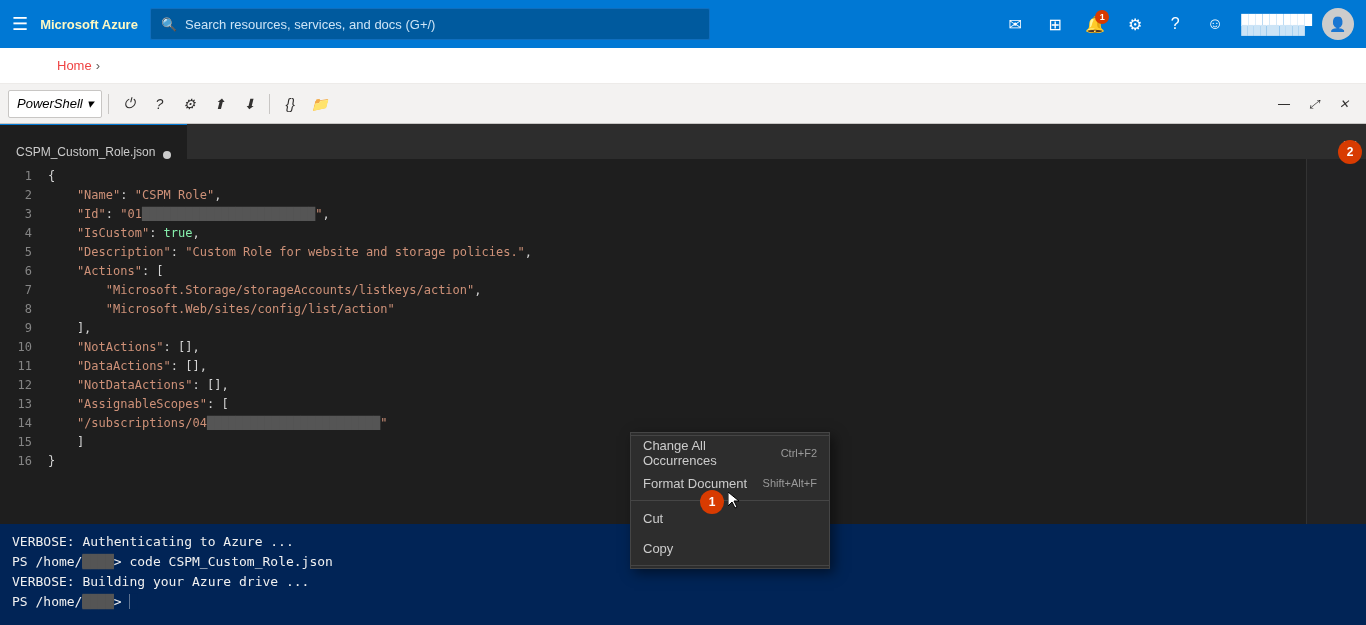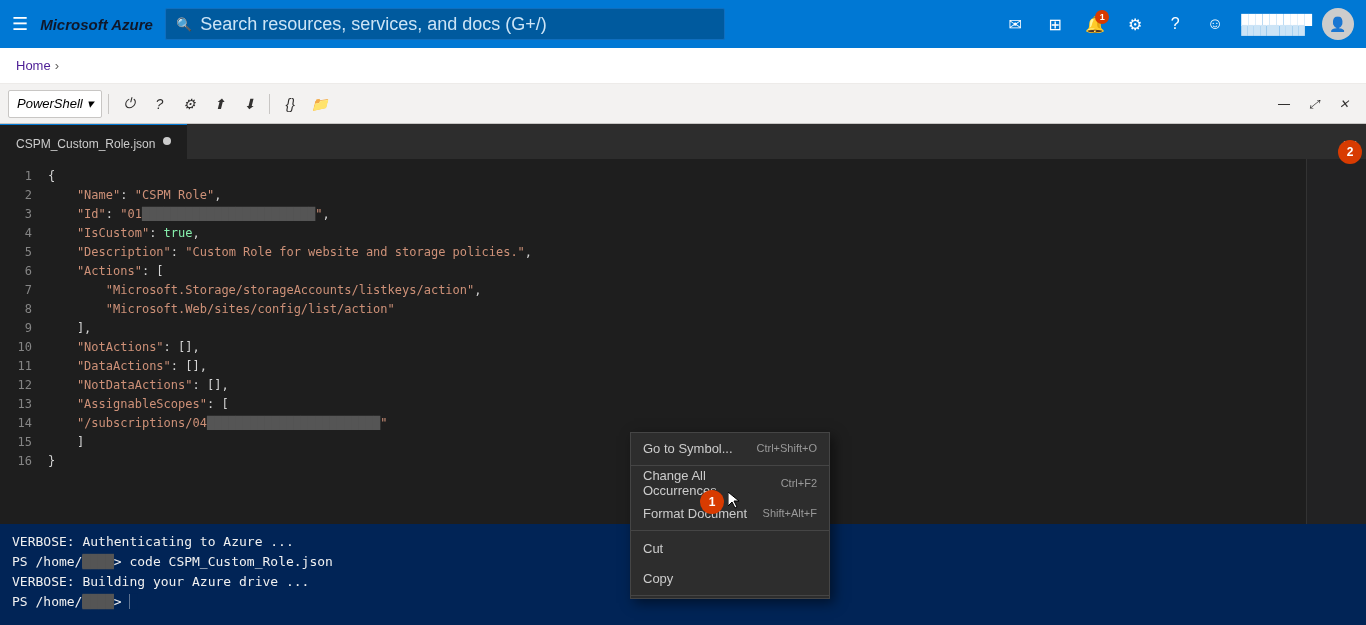--- a/index.html
+++ b/index.html
@@ -8,21 +8,21 @@
     
     .top-nav {
       height: 48px;
       background: #0078d4;
       display: flex;
       align-items: center;
       padding: 0 12px;
       gap: 12px;
     }
     .hamburger { color: white; font-size: 18px; cursor: pointer; display: flex; align-items: center; }
-    .azure-logo { color: #0f172a; font-weight: 600; font-size: 15px; white-space: nowrap; font-style: italic; }
+    .azure-logo { color: #fef9c3; font-weight: 600; font-size: 13px; white-space: nowrap; }
     .search-bar {
       flex: 0 0 560px;
       height: 32px;
       background: #005a9e;
       border: 1px solid #106ebe;
       border-radius: 2px;
       display: flex;
       align-items: center;
       padding: 0 10px;
       gap: 8px;
@@ -150,23 +150,23 @@
       position: relative;
     }
     .editor-tab-bar {
       height: 35px;
       background: #2d2d2d;
       display: flex;
       align-items: center;
     }
     .editor-tab {
       height: 35px;
-      padding: 12px 16px;
-      display: flex;
-      align-items: flex-start;
+      padding: 0 16px;
+      display: flex;
+      align-items: flex-end;
       gap: 8px;
       font-size: 12px;
       color: #ccc;
       background: #1e1e1e;
       border-top: 1px solid #0078d4;
       cursor: pointer;
     }
     .tab-dot { width: 8px; height: 8px; border-radius: 50%; background: #ccc; }
     .editor-tab-dots {
       margin-left: auto;
@@ -283,21 +283,21 @@
     }
   </style>
 </head>
 <body>
 
 <div class="top-nav">
   <div class="hamburger">☰</div>
   <div class="azure-logo">Microsoft Azure</div>
   <div class="search-bar">
     <span>🔍</span>
-    <span style="color:#cce4f6;font-size:18px;">Search resources, services, and docs (G+/)</span>
+    <span style="color:#cce4f6;font-size:13px;">Search resources, services, and docs (G+/)</span>
   </div>
   <div class="nav-icons">
     <div class="nav-icon">✉</div>
     <div class="nav-icon">⊞</div>
     <div class="nav-icon">
       🔔
       <div class="notification-badge">1</div>
     </div>
     <div class="nav-icon">⚙</div>
     <div class="nav-icon">?</div>
@@ -306,21 +306,21 @@
       <div class="user-info">
         <span style="font-size:10px;color:#fff;">██████████</span>
         <span style="font-size:9px;color:#cce4f6;">██████████</span>
       </div>
       <div class="user-avatar">👤</div>
     </div>
   </div>
 </div>
 
 <div class="breadcrumb-bar">
-  <a style="color:#4c1d95;text-decoration:none;">Home</a>
+  <a style="color:#ef4444;text-decoration:none;margin-left:41px;">Home</a>
   <span class="separator">›</span>
 </div>
 
 <div class="shell-toolbar">
   <div class="shell-dropdown">
     <span>PowerShell</span>
     <span>▾</span>
   </div>
   <div class="toolbar-sep"></div>
   <div class="toolbar-icon" title="Restart">⏻</div>
@@ -384,24 +384,20 @@
       <div class="code-line"><span style="color:#d4d4d4;">&nbsp;&nbsp;&nbsp;&nbsp;</span><span class="str">"/subscriptions/04</span><span class="blurred">████████████████████████</span><span class="str">"</span></div>
       <div class="code-line"><span style="color:#d4d4d4;">&nbsp;&nbsp;&nbsp;&nbsp;]</span></div>
       <div class="code-line"><span style="color:#d4d4d4;">}</span></div>
     </div>
     <div class="minimap">
       <div class="minimap-content"></div>
     </div>
   </div>
 
   <div class="context-menu">
-    <div class="context-item">
-      <span>Go to Symbol...</span>
-      <span class="shortcut">Ctrl+Shift+O</span>
-    </div>
     <div class="context-separator"></div>
     <div class="context-item">
       <span>Change All Occurrences</span>
       <span class="shortcut">Ctrl+F2</span>
     </div>
     <div class="context-item">
       <span>Format Document</span>
       <span class="shortcut">Shift+Alt+F</span>
     </div>
     <div class="context-separator"></div>

